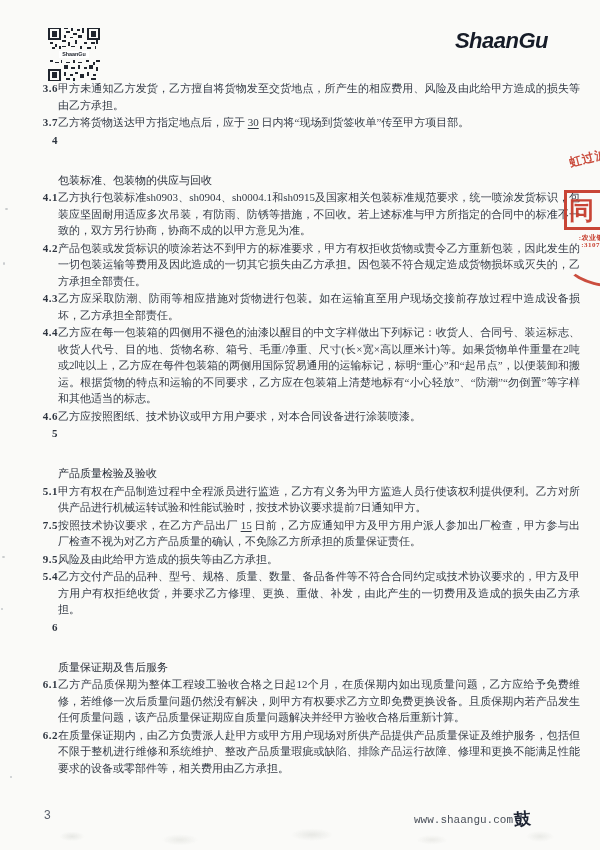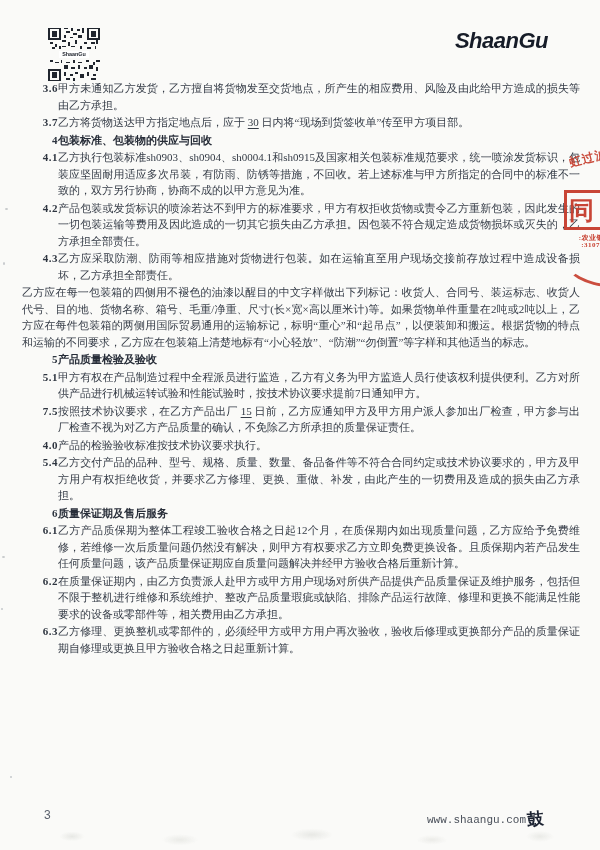--- a/index.html
+++ b/index.html
@@ -37,21 +37,21 @@
     width: 36px; flex: 0 0 36px;
     font-weight: 700; color: #2e3540;
     letter-spacing: 0.5px;
     text-align: right;
   }
   .clause .ctxt {
     flex: 1;
     text-align: justify;
     word-break: break-all;
   }
-  .clause.heading .ctxt { font-weight: 700; color: #272d38; }
+  .clause.heading .ctxt { font-weight: 400; color: #272d38; margin-top: 40px; }
   .ctxt .u { text-decoration: underline; text-underline-offset: 2px; }
   
   .stampwrap { position: absolute; right: 0; top: 144px; width: 40px; height: 140px; color: #c63c2c; }
   .stamp-diag {
     position: absolute; top: 6px; right: -8px;
     transform: rotate(-14deg);
     font-weight: 700; font-size: 12px; letter-spacing: 1px;
     white-space: nowrap; opacity: .92;
   }
   .stamp-box {
@@ -74,21 +74,21 @@
     transform: rotate(6deg);
     opacity: .9;
   }
   
   .pageno {
     position: absolute; left: 44px; top: 808px;
     font-size: 12px; color: #5a616d;
     font-family: "Liberation Sans", sans-serif;
   }
   .site {
-    position: absolute; left: 427px; top: 808px;
+    position: absolute; left: 414px; top: 808px;
     display: flex; align-items: center;
     font-family: "Liberation Mono", monospace;
     font-size: 11px; color: #4a505a;
   }
   .brandmark {
     font-family: "Liberation Serif", serif;
     font-size: 17px; font-weight: 700; color: #1a2130;
     margin-left: 1px; transform: rotate(-6deg);
   }
   
@@ -171,57 +171,58 @@
       </div>
       <div class="clause">
         <div class="cnum">4.2</div>
         <div class="ctxt"><span>产品包装或发货标识的喷涂若达不到甲方的标准要求，甲方有权拒收货物或责令乙方重新包装，因此发生的一切包装运输等费用及因此造成的一切其它损失由乙方承担。因包装不符合规定造成货物损坏或灭失的，乙方承担全部责任。</span></div>
       </div>
       <div class="clause">
         <div class="cnum">4.3</div>
         <div class="ctxt"><span>乙方应采取防潮、防雨等相应措施对货物进行包装。如在运输直至用户现场交接前存放过程中造成设备损坏，乙方承担全部责任。</span></div>
       </div>
       <div class="clause">
+        <div class="cnum">4.4</div>
         <div class="ctxt"><span>乙方应在每一包装箱的四侧用不褪色的油漆以醒目的中文字样做出下列标记：收货人、合同号、装运标志、收货人代号、目的地、货物名称、箱号、毛重/净重、尺寸(长×宽×高以厘米计)等。如果货物单件重量在2吨或2吨以上，乙方应在每件包装箱的两侧用国际贸易通用的运输标记，标明“重心”和“起吊点”，以便装卸和搬运。根据货物的特点和运输的不同要求，乙方应在包装箱上清楚地标有“小心轻放”、“防潮”“勿倒置”等字样和其他适当的标志。</span></div>
+      </div>
+      <div class="clause">
+        <div class="cnum">4.6</div>
+        <div class="ctxt"><span>乙方应按照图纸、技术协议或甲方用户要求，对本合同设备进行涂装喷漆。</span></div>
       </div>
       <div class="clause heading">
         <div class="cnum">5</div>
         <div class="ctxt"><span>产品质量检验及验收</span></div>
       </div>
       <div class="clause">
         <div class="cnum">5.1</div>
         <div class="ctxt"><span>甲方有权在产品制造过程中全程派员进行监造，乙方有义务为甲方监造人员行使该权利提供便利。乙方对所供产品进行机械运转试验和性能试验时，按技术协议要求提前7日通知甲方。</span></div>
       </div>
       <div class="clause">
         <div class="cnum">7.5</div>
         <div class="ctxt"><span>按照技术协议要求，在乙方产品出厂 </span><span class="u">15</span><span> 日前，乙方应通知甲方及甲方用户派人参加出厂检查，甲方参与出厂检查不视为对乙方产品质量的确认，不免除乙方所承担的质量保证责任。</span></div>
       </div>
       <div class="clause">
-        <div class="cnum">4.0</div>
-        <div class="ctxt"><span>产品的检验验收标准按技术协议要求执行。</span></div>
+        <div class="cnum">9.5</div>
+        <div class="ctxt"><span>风险及由此给甲方造成的损失等由乙方承担。</span></div>
       </div>
       <div class="clause">
         <div class="cnum">5.4</div>
         <div class="ctxt"><span>乙方交付产品的品种、型号、规格、质量、数量、备品备件等不符合合同约定或技术协议要求的，甲方及甲方用户有权拒绝收货，并要求乙方修理、更换、重做、补发，由此产生的一切费用及造成的损失由乙方承担。</span></div>
       </div>
       <div class="clause heading">
         <div class="cnum">6</div>
         <div class="ctxt"><span>质量保证期及售后服务</span></div>
       </div>
       <div class="clause">
         <div class="cnum">6.1</div>
         <div class="ctxt"><span>乙方产品质保期为整体工程竣工验收合格之日起12个月，在质保期内如出现质量问题，乙方应给予免费维修，若维修一次后质量问题仍然没有解决，则甲方有权要求乙方立即免费更换设备。且质保期内若产品发生任何质量问题，该产品质量保证期应自质量问题解决并经甲方验收合格后重新计算。</span></div>
       </div>
       <div class="clause">
         <div class="cnum">6.2</div>
         <div class="ctxt"><span>在质量保证期内，由乙方负责派人赴甲方或甲方用户现场对所供产品提供产品质量保证及维护服务，包括但不限于整机进行维修和系统维护、整改产品质量瑕疵或缺陷、排除产品运行故障、修理和更换不能满足性能要求的设备或零部件等，相关费用由乙方承担。</span></div>
-      </div>
-      <div class="clause">
-        <div class="cnum">6.3</div>
-        <div class="ctxt"><span>乙方修理、更换整机或零部件的，必须经甲方或甲方用户再次验收，验收后修理或更换部分产品的质量保证期自修理或更换且甲方验收合格之日起重新计算。</span></div>
       </div>
     </div>
 
   <div class="stampwrap">
     <div class="stamp-diag">虹过滤</div>
     <div class="stamp-box">同</div>
     <div class="stamp-line l1">:农业银</div>
     <div class="stamp-line l2">:31070</div>
     <div class="stamp-arc"></div>
   </div>

